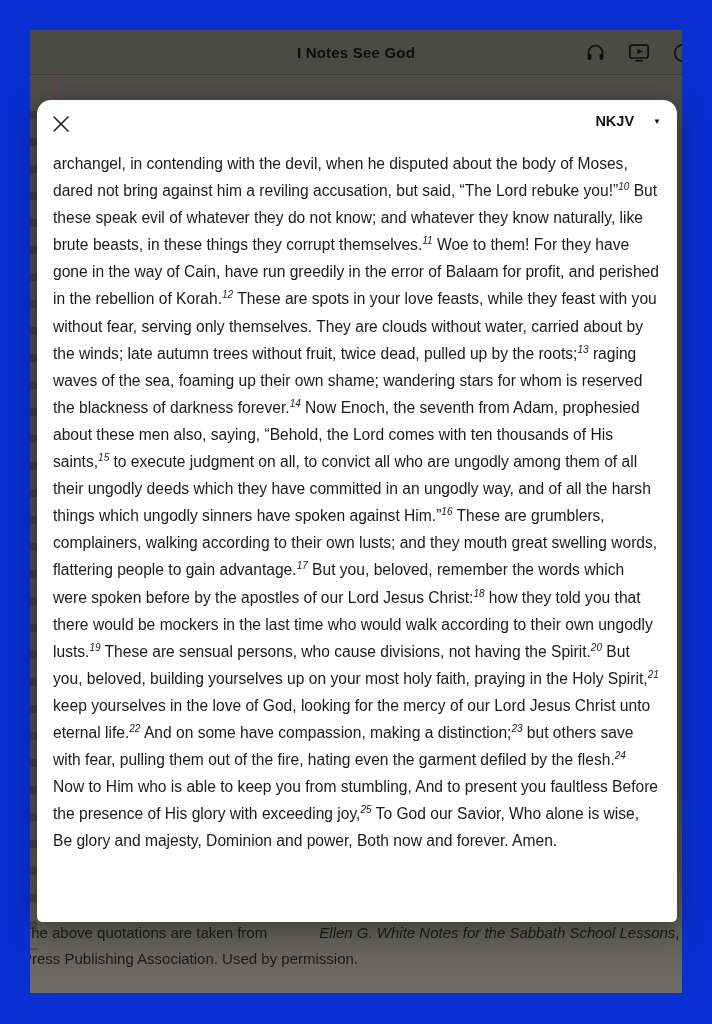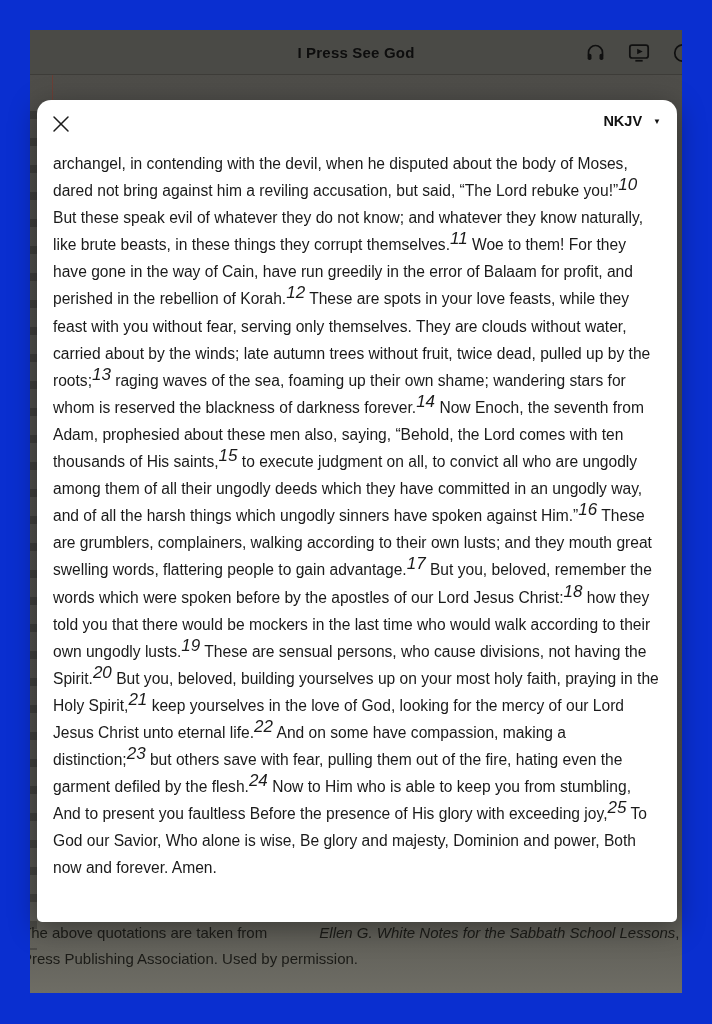--- a/index.html
+++ b/index.html
@@ -58,46 +58,46 @@
   }
   .modal-header{position:absolute;left:0;top:0;right:0;height:42px;}
   .close-btn{
     position:absolute;left:14px;top:13px;width:22px;height:22px;
     background:none;border:none;padding:0;cursor:pointer;color:#1c1c1c;
   }
   .close-btn svg{display:block;}
   .version-btn{
     position:absolute;right:16px;top:13px;
     background:none;border:none;padding:0;cursor:pointer;
-    display:flex;align-items:center;gap:11px;
+    display:flex;align-items:center;gap:19px;
     font-family:"Liberation Sans",sans-serif;
     font-size:14.5px;font-weight:700;color:#111;
   }
   .version-btn .caret{font-size:8px;line-height:1;position:relative;top:1px;color:#111;}
   .modal-body{
     position:absolute;left:0;right:0;top:42px;bottom:8px;overflow:hidden;
   }
   .scripture{
     margin:8px 18px 0 16px;
     font-size:15.6px;line-height:27.1px;color:#1a1a1a;
     text-align:left;
   }
   .scripture sup.vnum{
-    font-style:italic;font-size:17px;line-height:0;
+    font-style:italic;font-size:10px;line-height:0;
     vertical-align:baseline;position:relative;top:-6px;
   }
 </style>
 </head>
 <body>
 
 <div class="canvas">
 
   <div class="app">
     <div class="app-header">
-      <div class="app-title">I Press See God</div>
+      <div class="app-title">I Notes See God</div>
       <div class="header-icons">
         <button class="icon-btn" aria-label="audio">
           <svg width="21" height="21" viewBox="0 0 24 24" fill="none" stroke="currentColor" stroke-width="1.9">
             <path d="M4 15v-3a8 8 0 0 1 16 0v3"></path>
             <rect x="3" y="13.5" width="4.4" height="7" rx="2" fill="currentColor" stroke="none"></rect>
             <rect x="16.6" y="13.5" width="4.4" height="7" rx="2" fill="currentColor" stroke="none"></rect>
           </svg>
         </button>
         <button class="icon-btn" aria-label="video">
           <svg width="23" height="21" viewBox="0 0 24 22" fill="none" stroke="currentColor" stroke-width="1.9">

